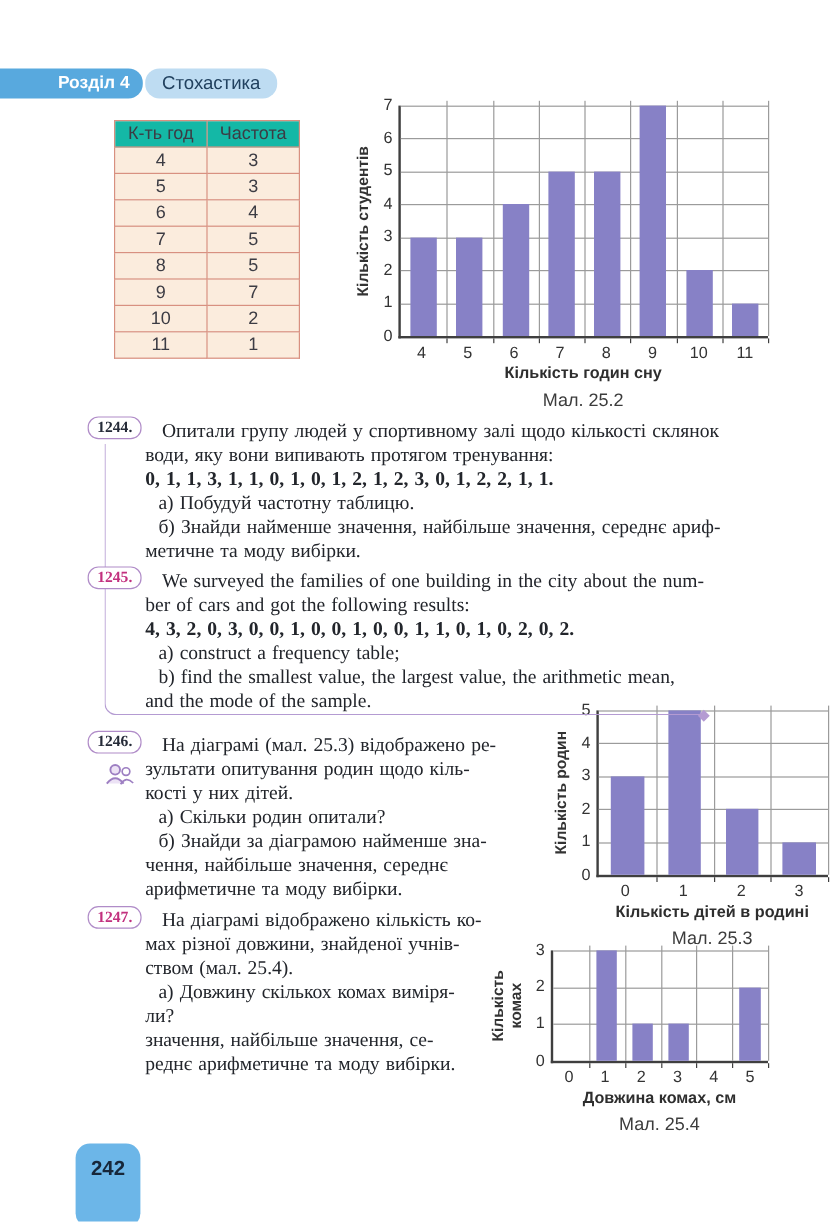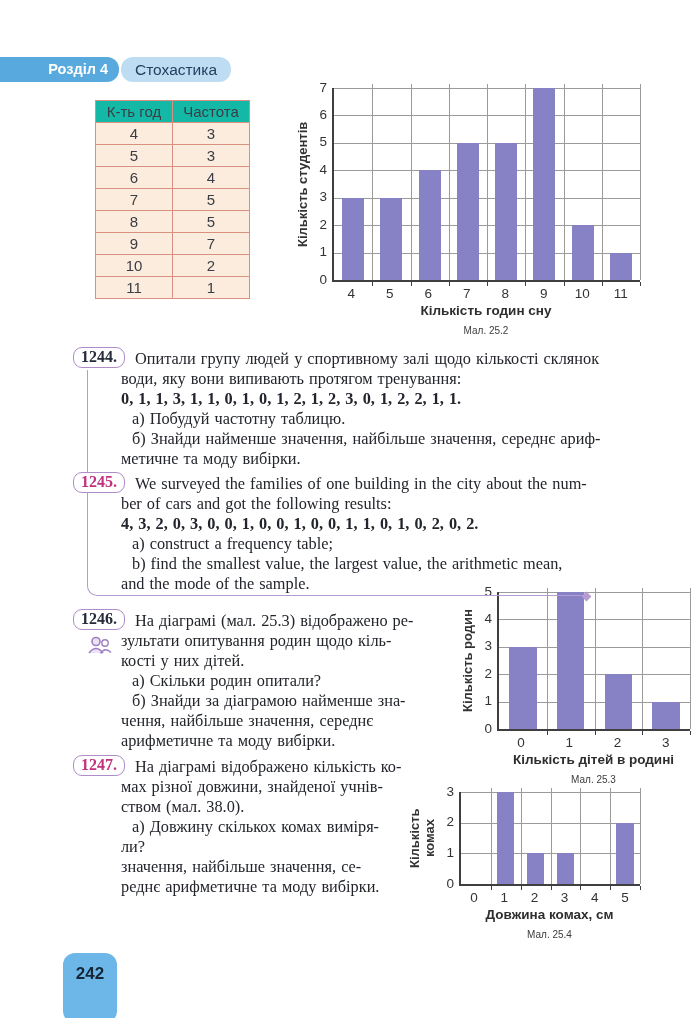--- a/index.html
+++ b/index.html
@@ -47,41 +47,41 @@
            font-size:13.5px; color:#333; line-height:1; }
   .ylab  { position:absolute; right:calc(100% + 24px); top:0; height:100%;
            writing-mode:vertical-rl; transform:rotate(180deg); text-align:center;
            font-family:"Liberation Sans",sans-serif; font-weight:bold; font-size:13px; color:#333; }
   .xticks { display:flex; margin-left:var(--ml); width:var(--pw); margin-top:4px; }
   .xticks span { flex:1; text-align:center; font-family:"Liberation Sans",sans-serif;
                  font-size:13.5px; color:#333; }
   .xlab { margin-left:var(--ml); width:var(--pw); text-align:center; margin-top:2px;
           font-family:"Liberation Sans",sans-serif; font-weight:bold; font-size:13.5px; color:#2e2e2e; }
   .caption { margin-left:var(--ml); width:var(--pw); text-align:center; margin-top:7px;
-             font-family:"Liberation Sans",sans-serif; font-size:10px; color:#3c3c3c; }
+             font-family:"Liberation Sans",sans-serif; font-size:15px; color:#3c3c3c; }
   
   .connector {
     position:absolute; left:87px; top:370px; width:498px; height:226px;
     border-left:1.5px solid #b49bd2; border-bottom:1.5px solid #b49bd2;
     border-bottom-left-radius:10px; z-index:0;
   }
   .connector::after {
     content:''; position:absolute; right:-5px; bottom:-4.5px;
     width:7px; height:7px; background:#b49bd2; transform:rotate(45deg);
   }
   
   .problem { position:absolute; z-index:1; }
   .p0 { left:73px; top:349px; width:566px; }
   .p1 { left:73px; top:474px; width:566px; }
   .p2 { left:73px; top:611px; width:388px; }
   .p3 { left:73px; top:757px; width:388px; }
   .pbadge {
     position:absolute; left:0; top:-2px; background:#ffffff; z-index:2;
     border:1.5px solid #b08cc8; border-radius:9px; padding:0 7px 1px 7px;
-    font-weight:bold; font-size:16px; white-space:nowrap;
+    font-weight:bold; font-size:13px; white-space:nowrap;
   }
   .pbadge.dark    { color:#252b38; }
   .pbadge.magenta { color:#c2307e; }
   .plines { padding-left:48px; font-size:16.3px; line-height:20px; word-spacing:0.06em; }
   .pline.first  { text-indent:14px; }
   .pline.indent { padding-left:11px; }
   .pline.bold   { font-weight:bold; }
   .picon { position:absolute; left:13px; top:25px; }
   
   .page-tab {
@@ -311,21 +311,21 @@
       <div class="pline indent">б) Знайди за діаграмою найменше зна-</div>
       <div class="pline">чення, найбільше значення, середнє</div>
       <div class="pline">арифметичне та моду вибірки.</div>
     </div>
   </div>
 <div class="problem p3">
     <span class="pbadge magenta">1247.</span>
     <div class="plines">
       <div class="pline first">На діаграмі відображено кількість ко-</div>
       <div class="pline">мах різної довжини, знайденої учнів-</div>
-      <div class="pline">ством (мал. 38.0).</div>
+      <div class="pline">ством (мал. 25.4).</div>
       <div class="pline indent">а) Довжину скількох комах виміря-</div>
       <div class="pline">ли?</div>
       <div class="pline">значення, найбільше значення, се-</div>
       <div class="pline">реднє арифметичне та моду вибірки.</div>
     </div>
   </div>
 
 <div class="page-tab">242</div>
 
 </body></html>

